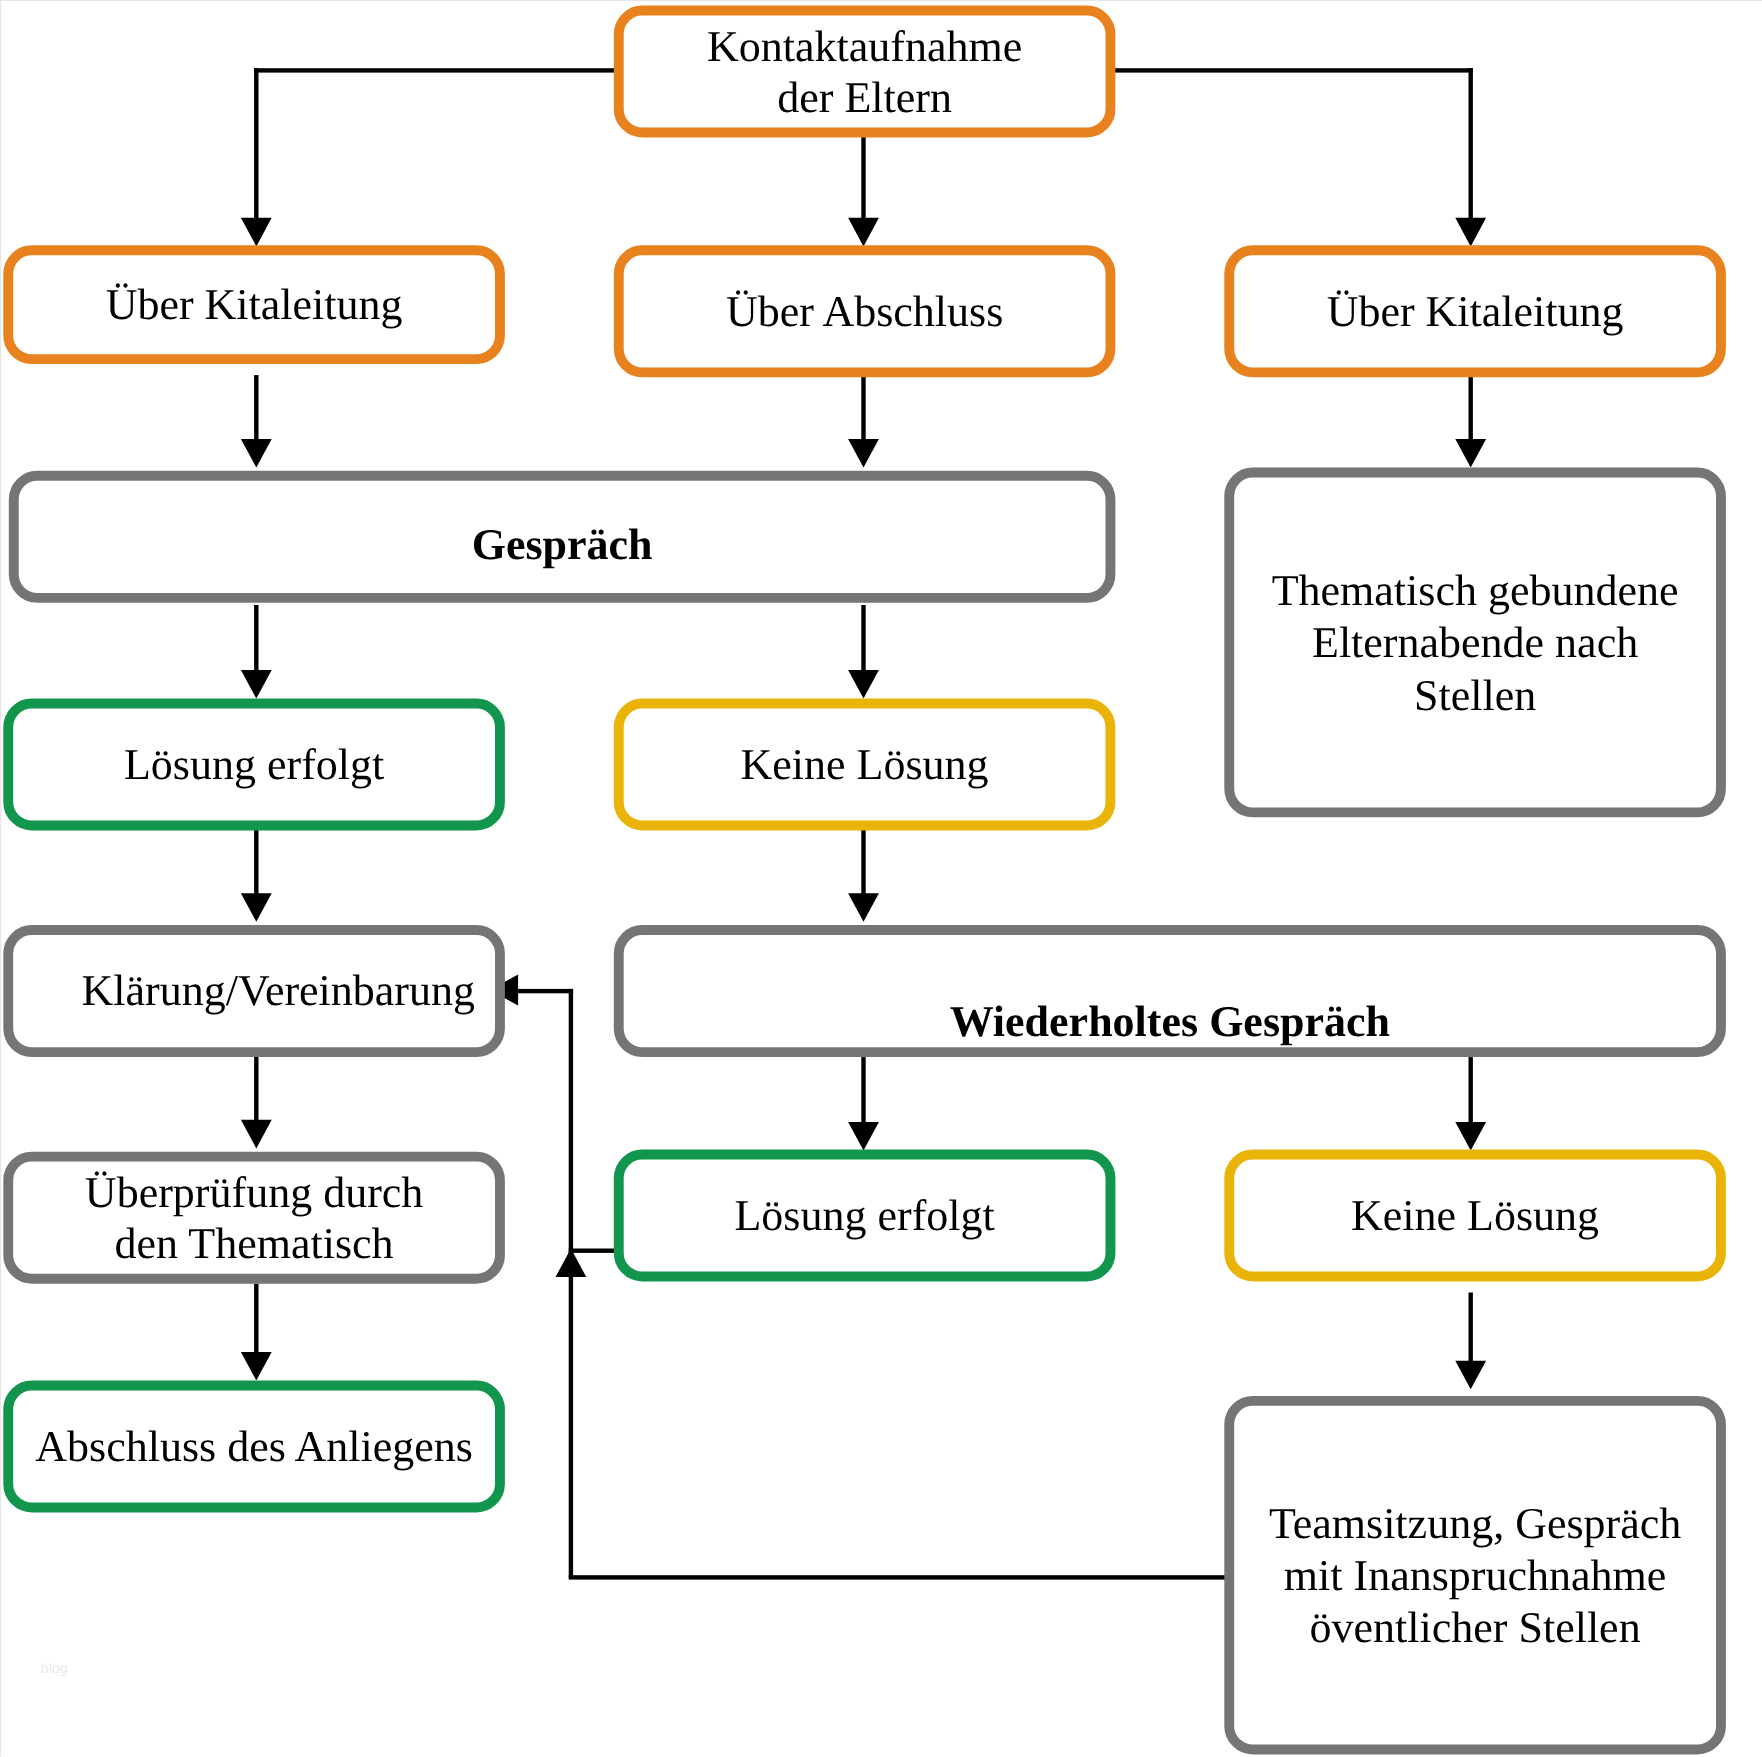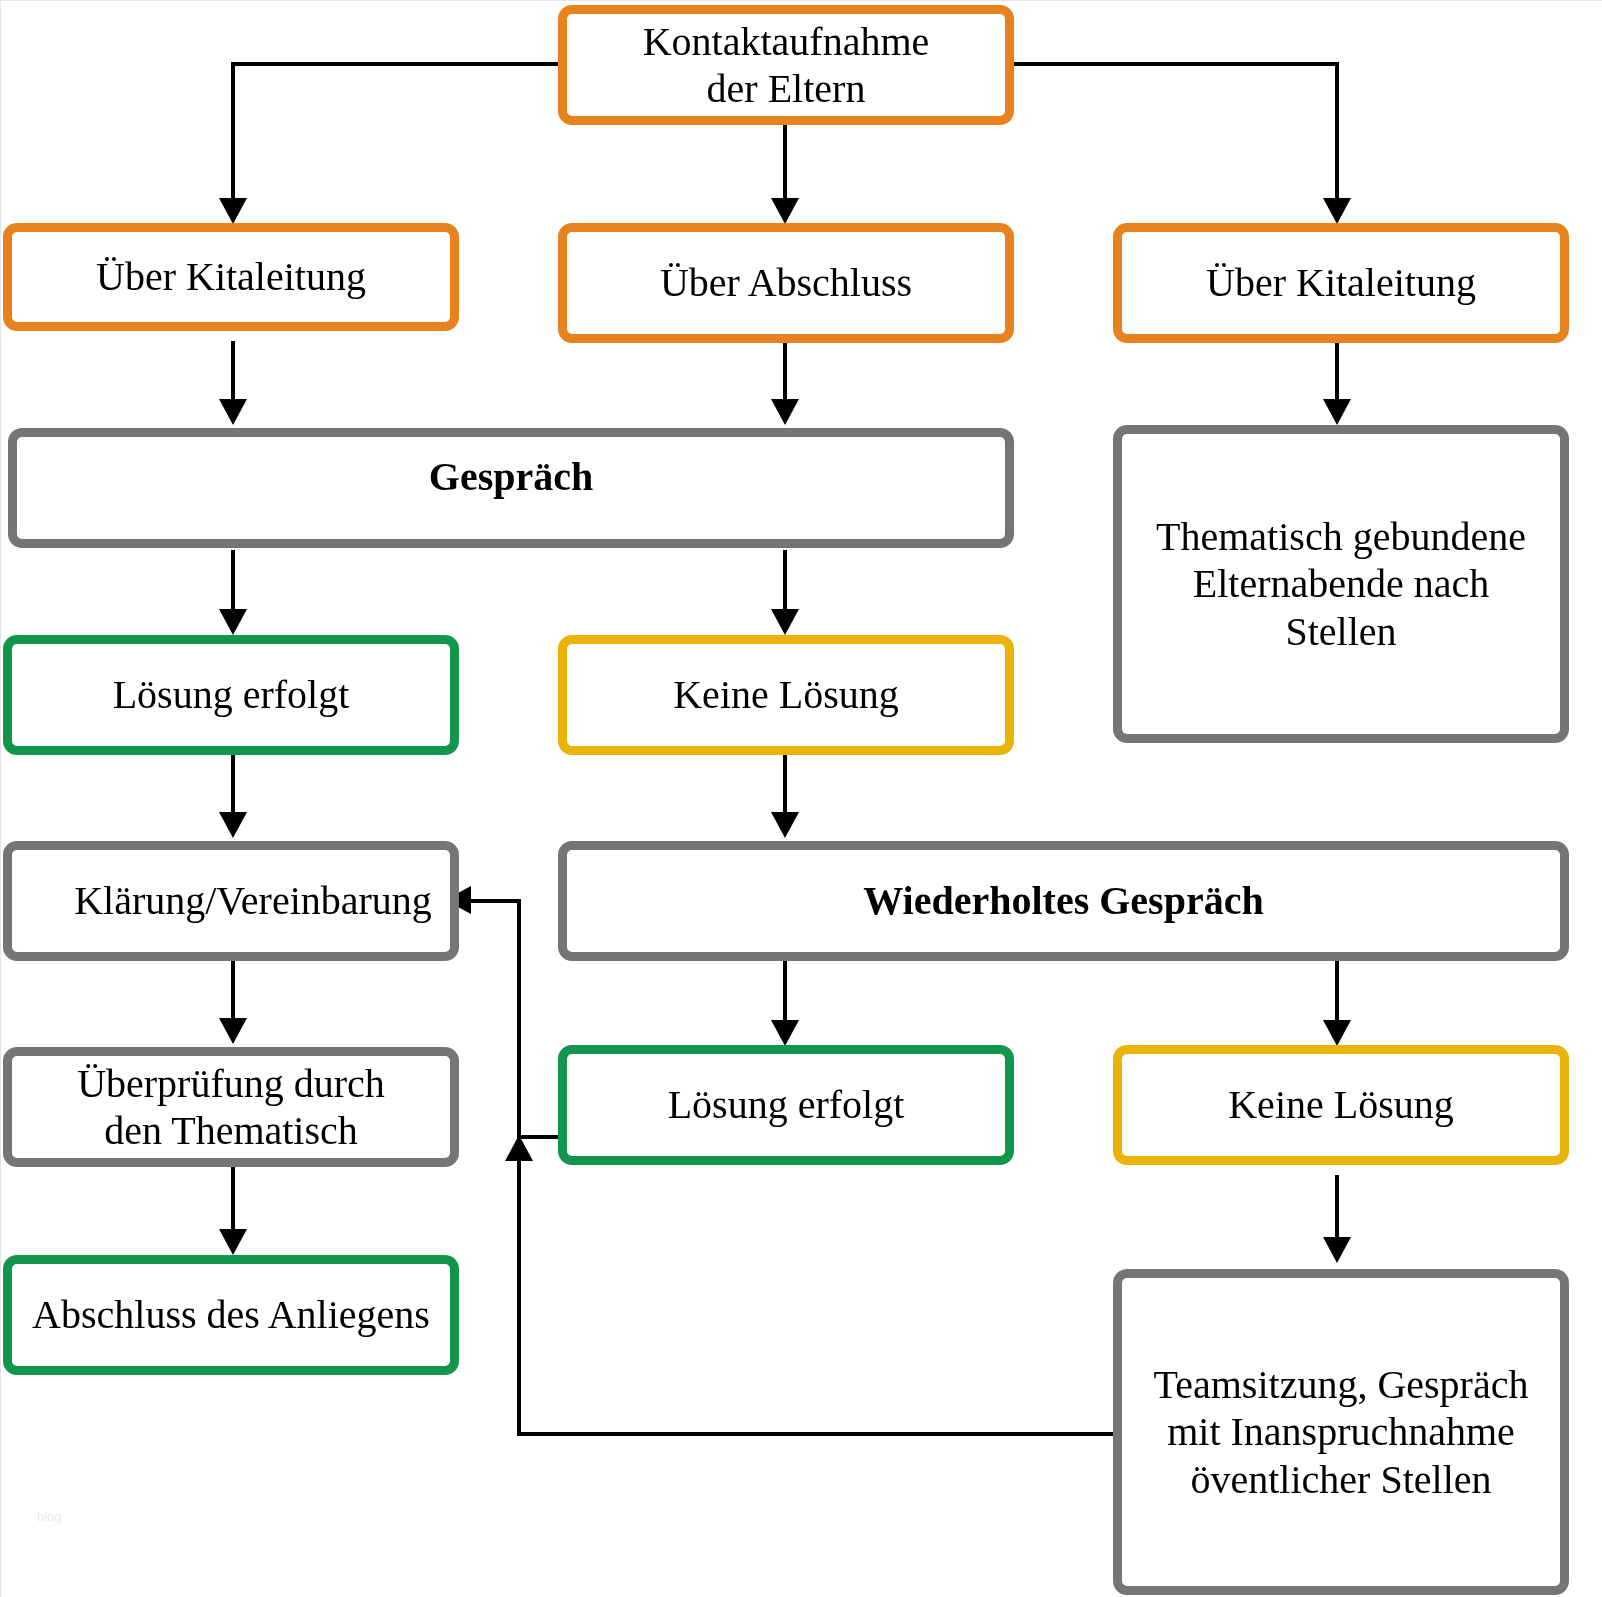--- a/index.html
+++ b/index.html
@@ -17,21 +17,21 @@
     box-sizing: border-box;
     border-top: 1px solid #e6e6e6;
     border-left: 1px solid #e6e6e6;
   }
 
   
   .node {
     position: absolute;
     box-sizing: border-box;
     background: #ffffff;
-    border-radius: 14px;
+    border-radius: 26px;
     display: flex;
     justify-content: center;
     text-align: center;
     color: #000000;
     line-height: 1.18;
     z-index: 3;
   }
   .node .label {
     display: block;
     width: 100%;
@@ -161,21 +161,21 @@
   </div>
 
   <div class="node mid c-orange fs-40" style="left:557px; top:222px; width:456px; height:120px;">
     <span class="label">Über Abschluss</span>
   </div>
 
   <div class="node mid c-orange fs-40" style="left:1112px; top:222px; width:456px; height:120px;">
     <span class="label">Über Kitaleitung</span>
   </div>
 
-  <div class="node top c-gray fs-40 bold" style="left:7px; top:427px; width:1006px; height:120px; padding-top:16px;">
+  <div class="node top c-gray fs-40 bold" style="left:7px; top:427px; width:1006px; height:120px; padding-top:34px;">
     <span class="label">Gespräch</span>
   </div>
 
   <div class="node mid c-gray fs-40" style="left:1112px; top:424px; width:456px; height:318px;">
     <span class="label">Thematisch gebundene
 Elternabende nach
 Stellen</span>
   </div>
 
   <div class="node mid c-green fs-40" style="left:2px; top:634px; width:456px; height:120px;">
@@ -183,21 +183,21 @@
   </div>
 
   <div class="node mid c-red fs-40" style="left:557px; top:634px; width:456px; height:120px;">
     <span class="label">Keine Lösung</span>
   </div>
 
   <div class="node mid c-gray fs-40" style="left:2px; top:840px; width:456px; height:120px;padding-left:44px;">
     <span class="label">Klärung/Vereinbarung</span>
   </div>
 
-  <div class="node mid c-gray fs-40 bold" style="left:557px; top:840px; width:1011px; height:120px;">
+  <div class="node mid c-gray fs-40 bold" style="left:557px; top:840px; width:1011px; height:120px;align-items:flex-end;">
     <span class="label">Wiederholtes Gespräch</span>
   </div>
 
   <div class="node mid c-gray fs-40" style="left:2px; top:1046px; width:456px; height:120px;">
     <span class="label">Überprüfung durch
 den Thematisch</span>
   </div>
 
   <div class="node mid c-green fs-40" style="left:557px; top:1044px; width:456px; height:120px;">
     <span class="label">Lösung erfolgt</span>

